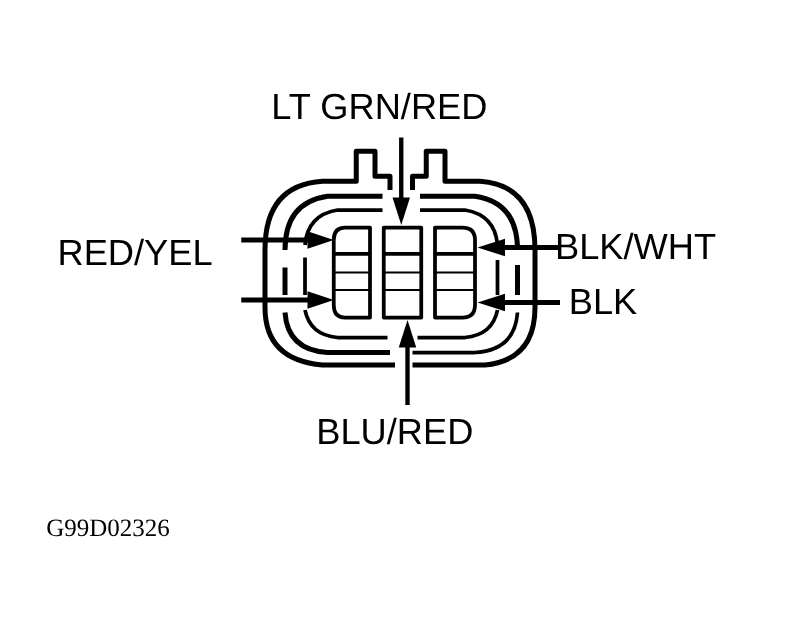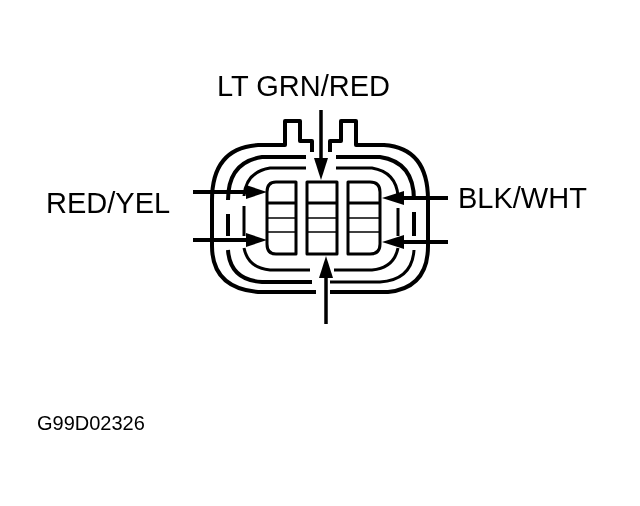--- a/index.html
+++ b/index.html
@@ -17,20 +17,21 @@
       font-size: 29px;
       line-height: 1;
       white-space: nowrap;
       letter-spacing: 0px;
     }
     .fig-id {
       position: absolute;
       font-size: 20px;
       line-height: 1;
       white-space: nowrap;
+      font-family: Liberation Serif, serif;
     }
     svg.diagram { position: absolute; left: 0; top: 0; }
   </style>
 </head>
 <body>
 
 <div class="canvas">
 
   <svg class="diagram" width="640" height="506" viewBox="0 0 640 506">
     <g fill="none" stroke="#000" stroke-linecap="butt" stroke-linejoin="round">
@@ -103,16 +104,18 @@
 
       <g>
         <line x1="326" y1="276" x2="326" y2="324" stroke-width="3.5"></line>
         <polygon points="319,278 333,278 326,256" stroke="none"></polygon>
       </g>
     </g>
   </svg>
 
   <span class="label" style="left:217px; top:72px;">LT GRN/RED</span>
   <span class="label" style="left:46px; top:178px;margin-top:11px;">RED/YEL</span>
-  <span class="label" style="left:458px; top:184px;">BLK/WHT</span>
+  <span class="label" style="left:444px; top:184px;">BLK/WHT</span>
+  <span class="label" style="left:455px; top:228px;">BLK</span>
+  <span class="label" style="left:253px; top:332px;">BLU/RED</span>
   <span class="fig-id" style="left:37px; top:413px;">G99D02326</span>
 
 </div>
 
 </body></html>

